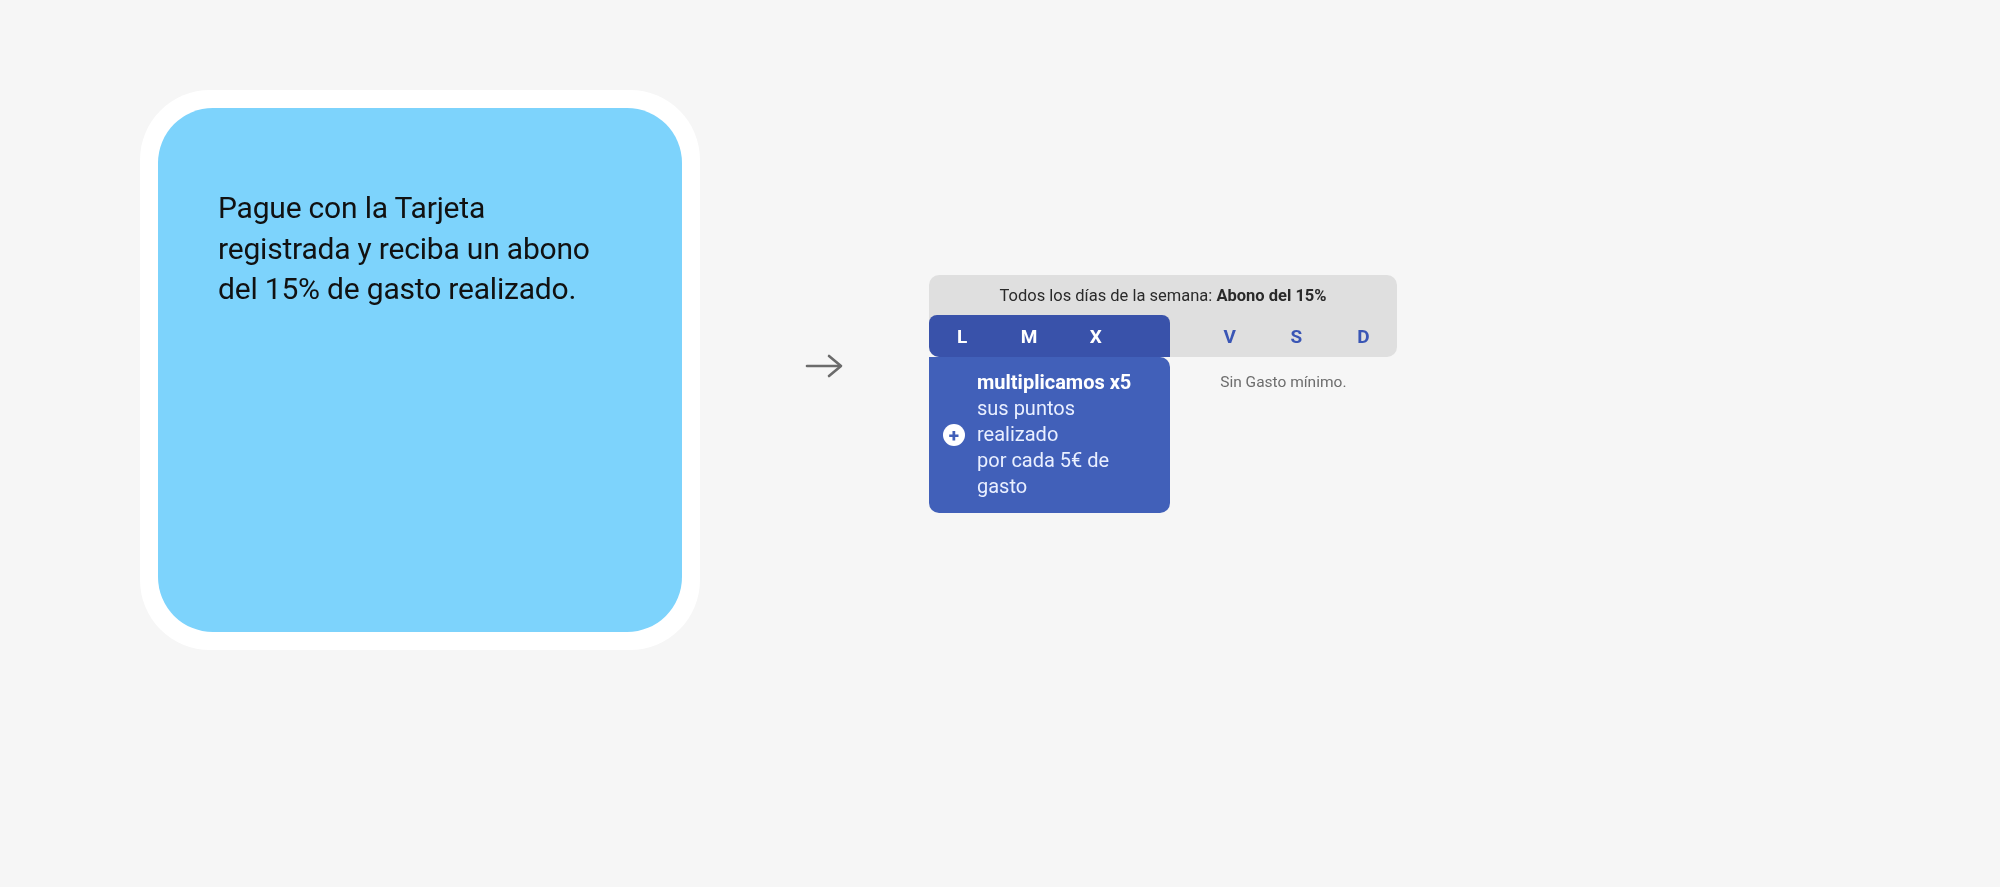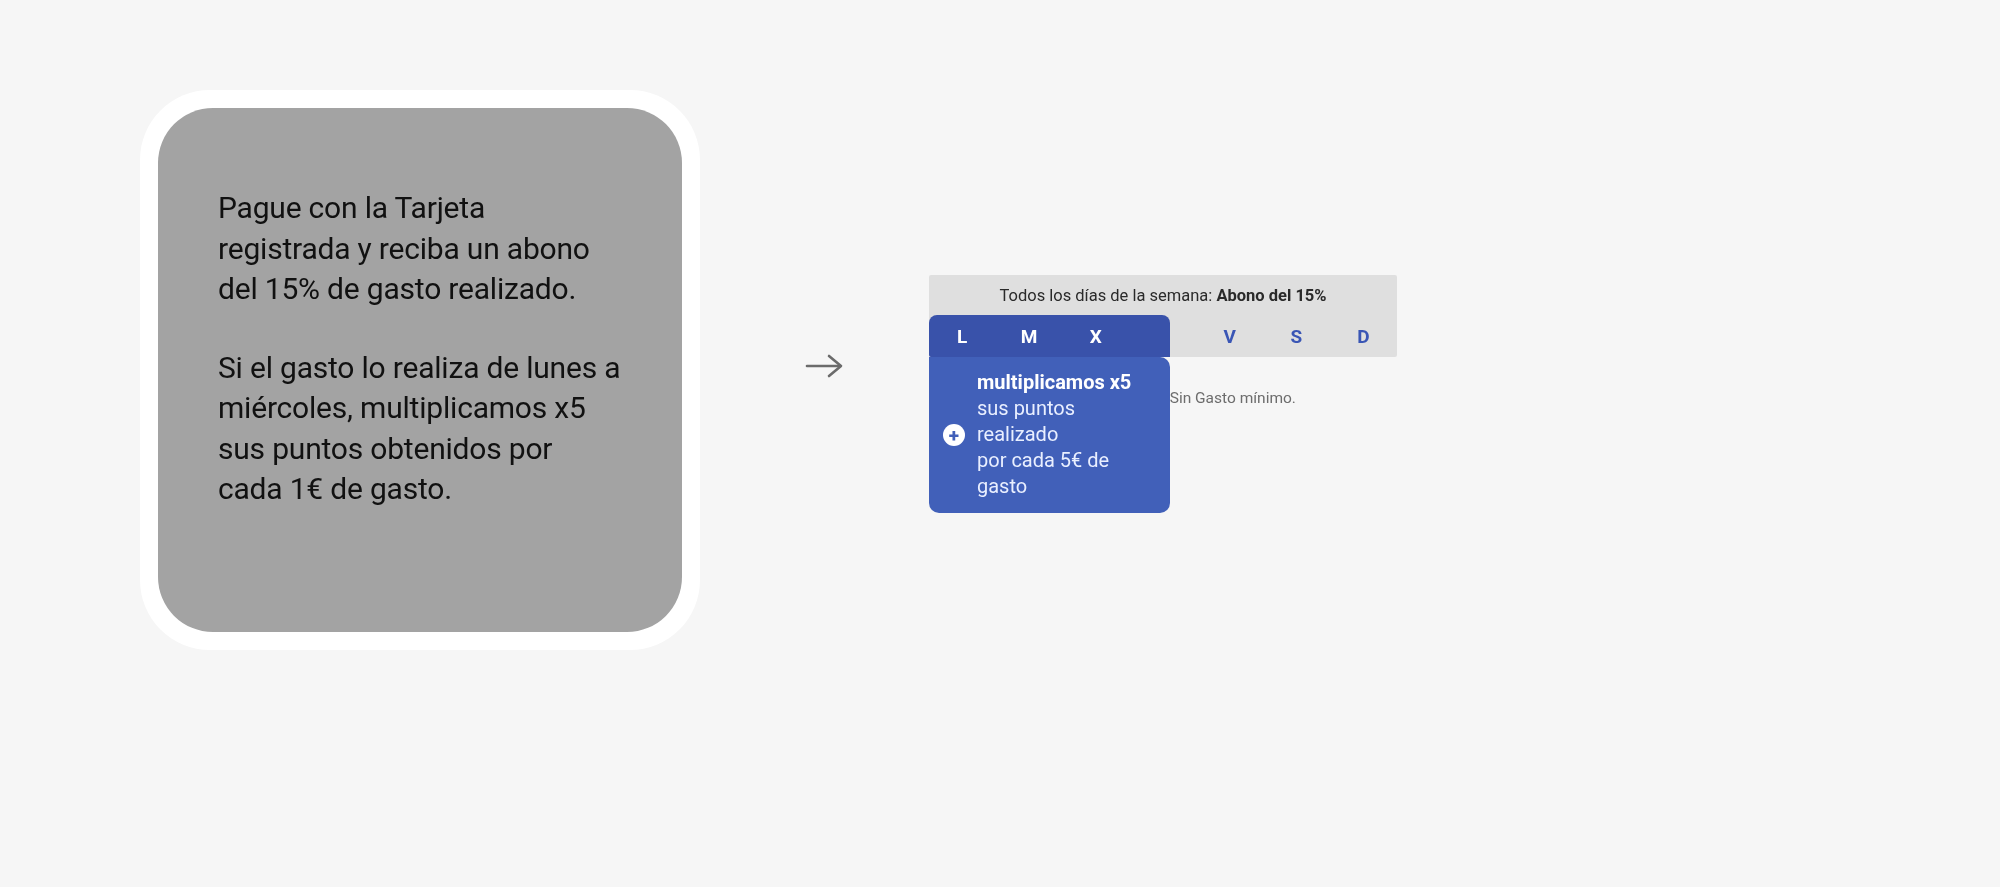--- a/index.html
+++ b/index.html
@@ -19,21 +19,21 @@
     top: 90px;
     width: 560px;
     height: 560px;
     background: #ffffff;
     border-radius: 70px;
     padding: 18px;
   }
   .card-inner {
     width: 100%;
     height: 100%;
-    background: #a3a3a3;
+    background: #7dd3fc;
     border-radius: 55px;
     padding: 80px 60px 60px 60px;
     display: flex;
     flex-direction: column;
     justify-content: flex-start;
   }
   .card-text {
     font-size: 30px;
     line-height: 1.35;
     color: #111111;
@@ -54,21 +54,21 @@
 
   
   .widget {
     position: absolute;
     left: 929px;
     top: 275px;
     width: 468px;
   }
   .week-bar {
     background: #dfdfdf;
-    border-radius: 2px;
+    border-radius: 10px;
     overflow: hidden;
   }
   .week-caption {
     text-align: center;
     font-size: 16.5px;
     color: #2a2a2a;
     padding: 11px 12px 10px 12px;
   }
   .week-caption .strong { font-weight: 700; }
   .day-row {
@@ -135,35 +135,35 @@
   }
   .bonus-text .strong { color: #ffffff; font-weight: 700; }
 
   .footnote-row {
     display: flex;
     align-items: flex-start;
   }
   .footnote {
     margin-left: auto;
     width: calc(100% - (100% / 7 * 3.6));
+    text-align: center;
     color: #6d6d6d;
     font-size: 15.5px;
-    padding-top: 32px;
+    padding-top: 16px;
   }
 
   
   .day-blank { color: transparent; }
 </style>
 </head>
 <body>
 
 <div class="card-outer">
   <div class="card-inner">
     <p class="card-text">Pague con la Tarjeta registrada y reciba un abono del 15% de gasto realizado.</p>
-    <p class="card-text">Si el gasto lo realiza de lunes a miércoles, multiplicamos x5 sus puntos obtenidos por cada 1€ de gasto.</p>
   </div>
 </div>
 
 <div class="arrow-wrap">
   <svg viewBox="0 0 40 32" width="40" height="32" aria-hidden="true">
     <line x1="2" y1="16" x2="34" y2="16" stroke="currentColor" stroke-width="2.6" stroke-linecap="round"></line>
     <polyline points="24,6 36,16 24,26" fill="none" stroke="currentColor" stroke-width="2.6" stroke-linecap="round" stroke-linejoin="round"></polyline>
   </svg>
 </div>
 

